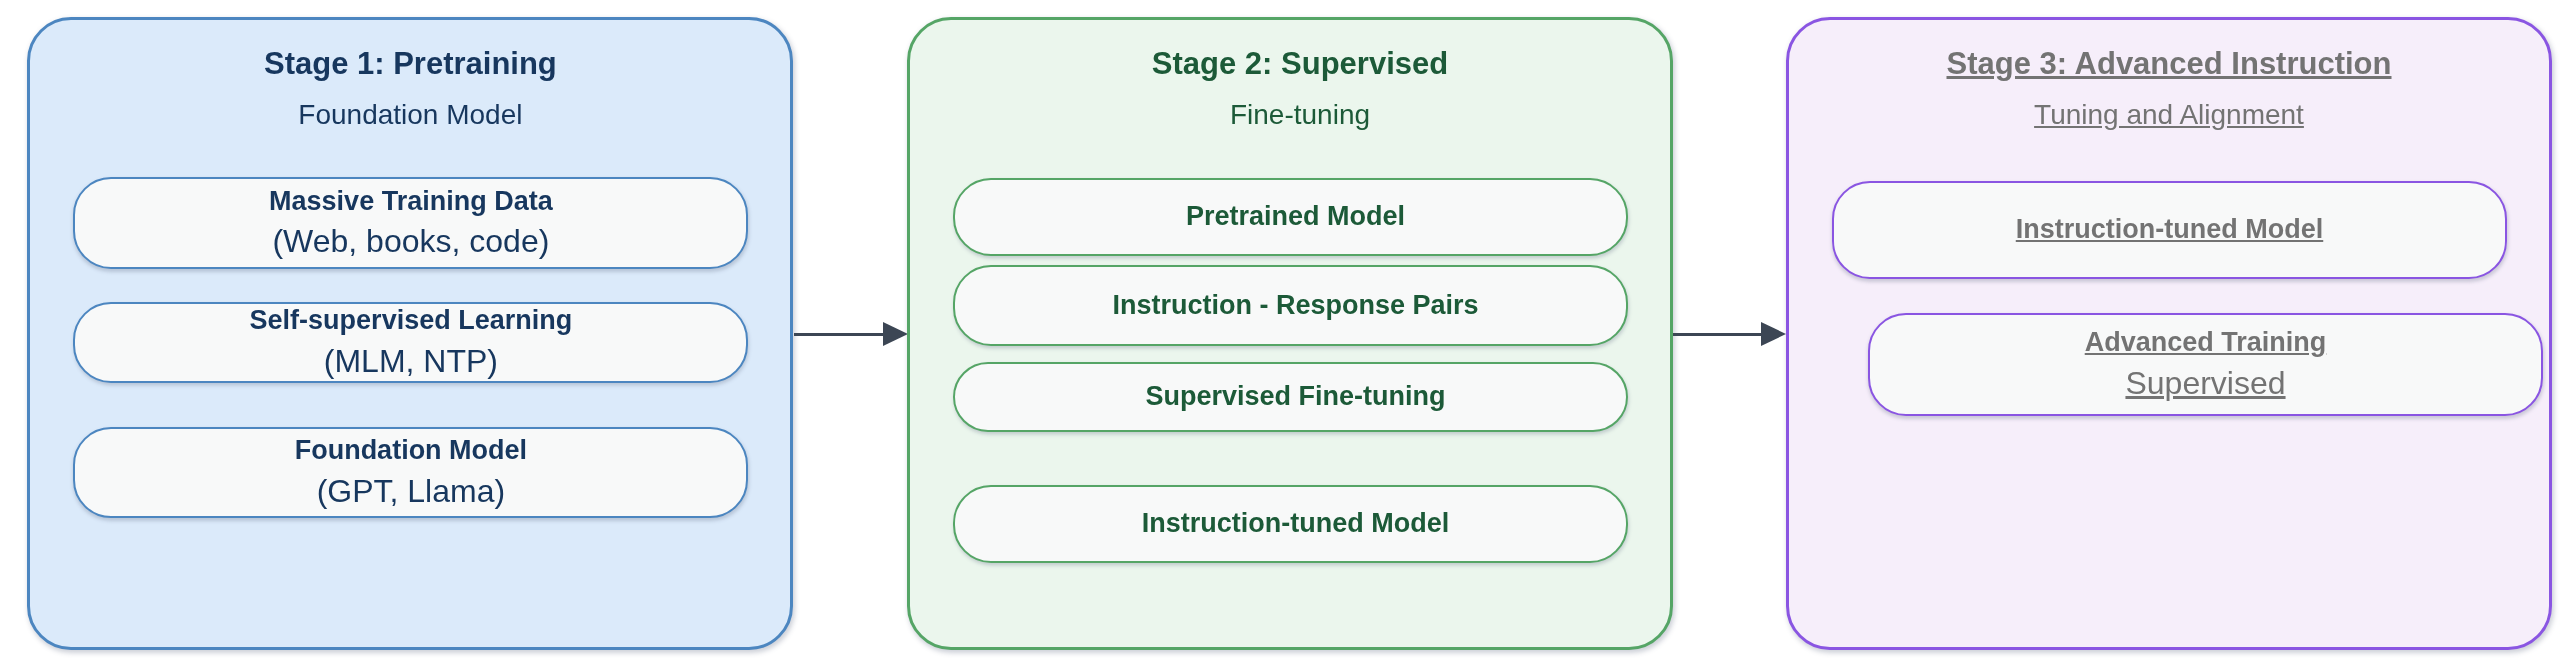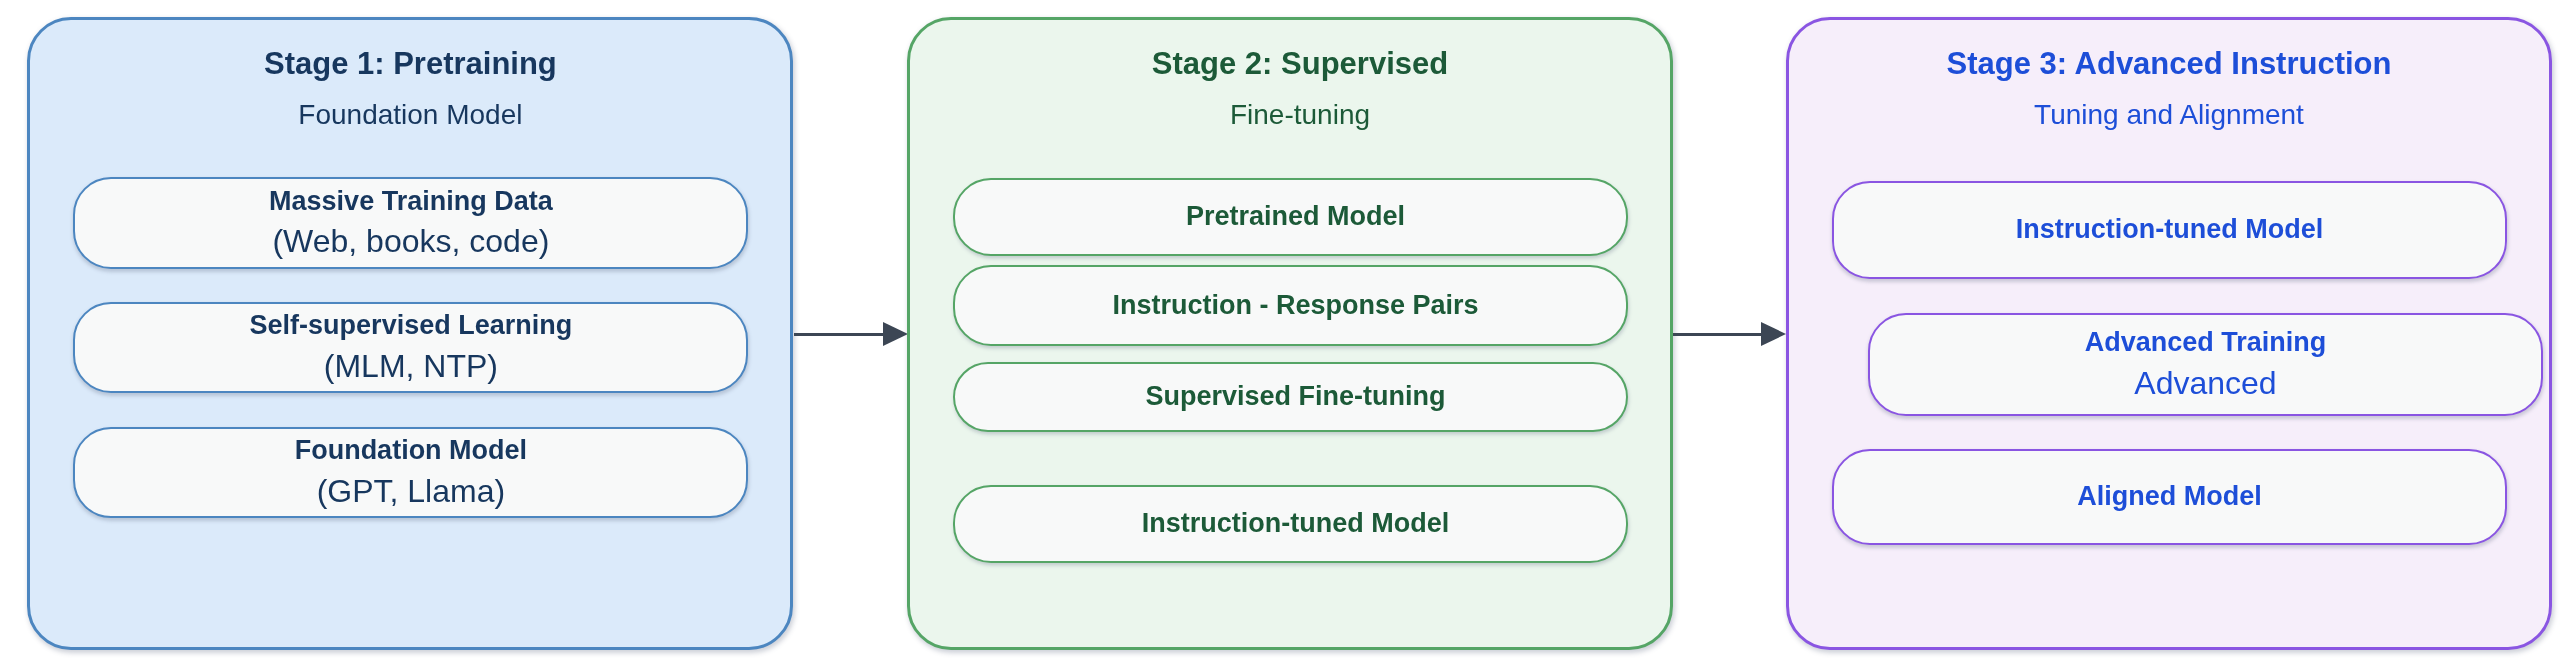--- a/index.html
+++ b/index.html
@@ -21,21 +21,21 @@
     border: 3.1px solid;
     box-sizing: border-box;
     box-shadow: 1.6px 2.4px 5.5px rgba(90, 100, 125, 0.30);
   }
   .stage.s1 { left: 27.4px;   border-color: #4c86c0; background: #dbeafa; }
   .stage.s2 { left: 907px; border-color: #55a566; background: #ebf6ed; }
   .stage.s3 { left: 1786px; border-color: #8a55e2; background: #f6eefa; }
 
   .s1 .txt { color: #17375e; }
   .s2 .txt { color: #1c5a38; margin-left: 10px; }
-  .s3 .txt { color: #1d4ed8; }
+  .s3 .txt { color: #737373; text-decoration: underline; }
 
   .stage-title {
     position: absolute; top: 25px; left: 0; width: 100%;
     text-align: center; font-size: 31px; font-weight: bold; line-height: 1.2;
   }
   .stage-sub {
     position: absolute; top: 78px; left: 0; width: 100%;
     text-align: center; font-size: 28px; font-weight: normal; line-height: 1.2;
   }
 
@@ -51,21 +51,21 @@
   }
   .s1 .node { border-color: #4c86c0; }
   .s2 .node { border-color: #55a566; }
   .s3 .node { border-color: #8a55e2; }
 
   .node-title { font-size: 27px; font-weight: bold; line-height: 1.15; text-align: center; }
   .node-sub   { font-size: 32px; font-weight: normal; line-height: 1.15; text-align: center; }
 
   
   .s1 .n0 { top: 157px; height: 92px; }
-  .s1 .n1 { top: 282px; height: 91px; }
+  .s1 .n1 { top: 282px; height: 81px; }
   .s1 .n2 { top: 407px; height: 91px; }
   
   .s2 .n0 { top: 158px; height: 78px; }
   .s2 .n1 { top: 245px; height: 81px; }
   .s2 .n2 { top: 342px; height: 70px; }
   .s2 .n3 { top: 465px; height: 78px; }
   
   .s3 .n0 { top: 161px; height: 98px; }
   .s3 .n1 { top: 293px; height: 103px; margin-left: 36px; }
   .s3 .n2 { top: 429px; height: 96px; }
@@ -140,21 +140,18 @@
 
   <div class="stage s3">
     <div class="stage-title txt">Stage 3: Advanced Instruction</div>
     <div class="stage-sub txt">Tuning and Alignment</div>
 
     <div class="node n0">
       <div class="node-title txt">Instruction-tuned Model</div>
     </div>
     <div class="node n1">
       <div class="node-title txt">Advanced Training</div>
-      <div class="node-sub txt">Advanced</div>
-    </div>
-    <div class="node n2">
-      <div class="node-title txt">Aligned Model</div>
+      <div class="node-sub txt">Supervised</div>
     </div>
   </div>
 
 </div>
 
 
 </body></html>

